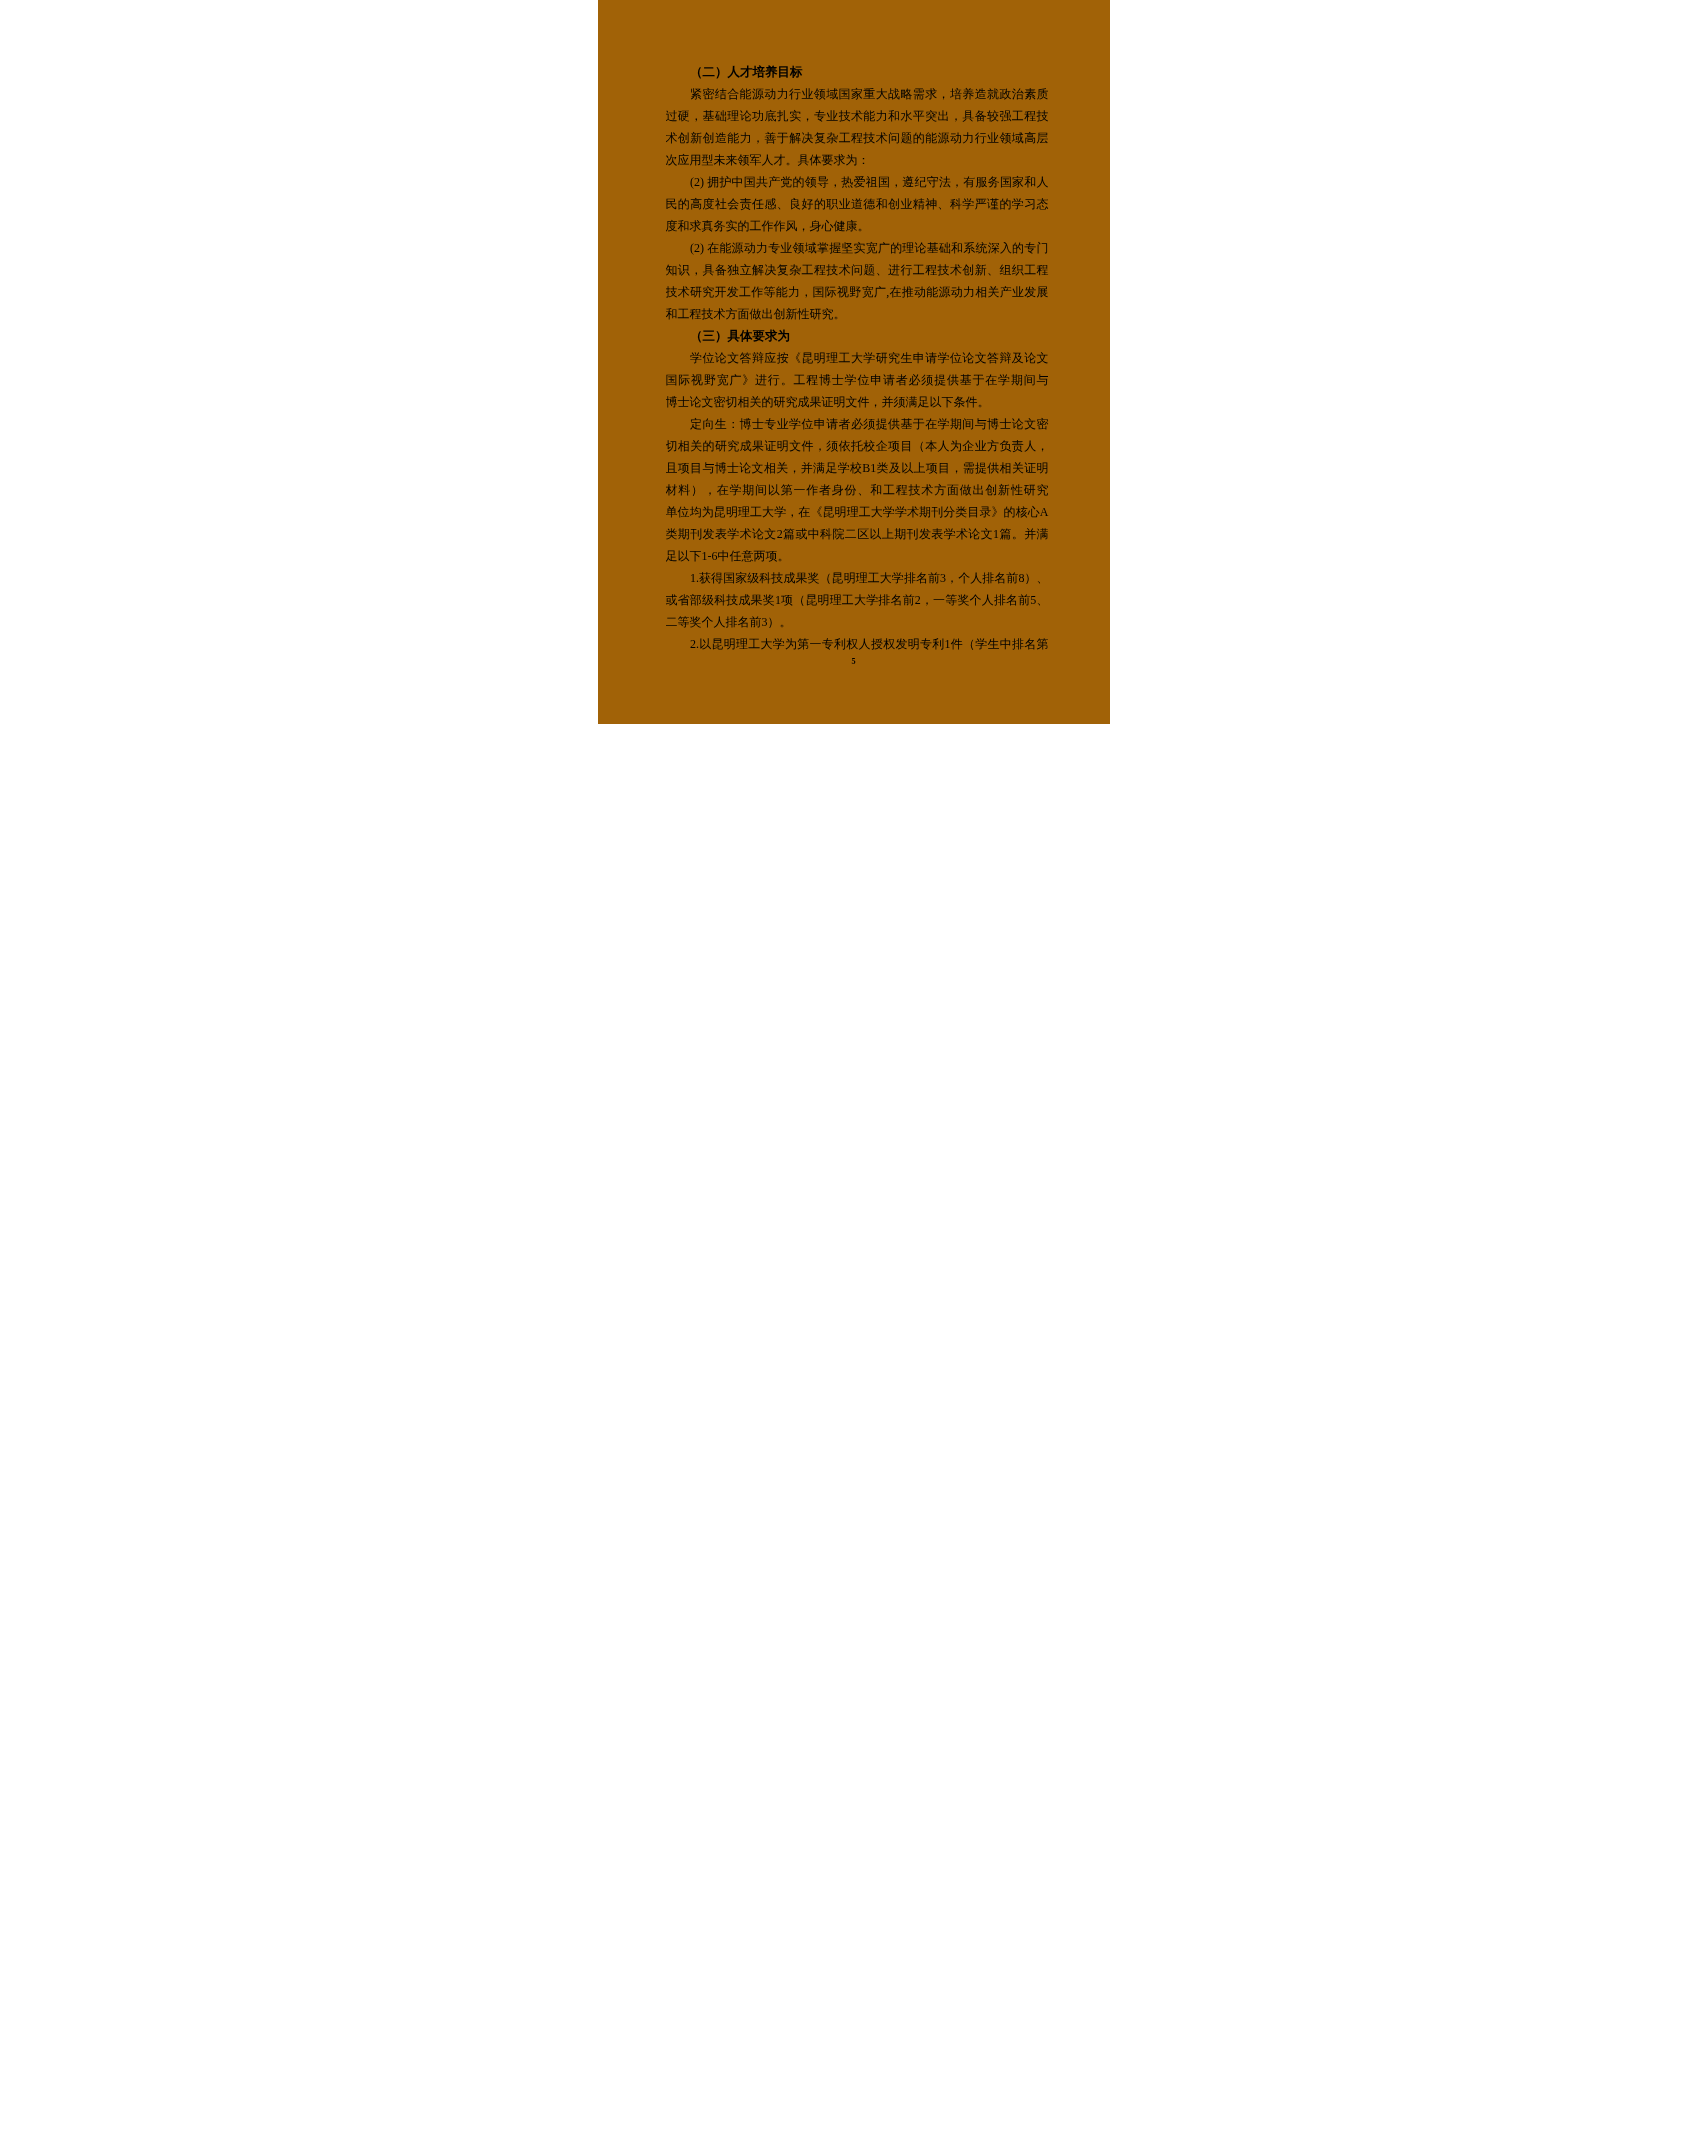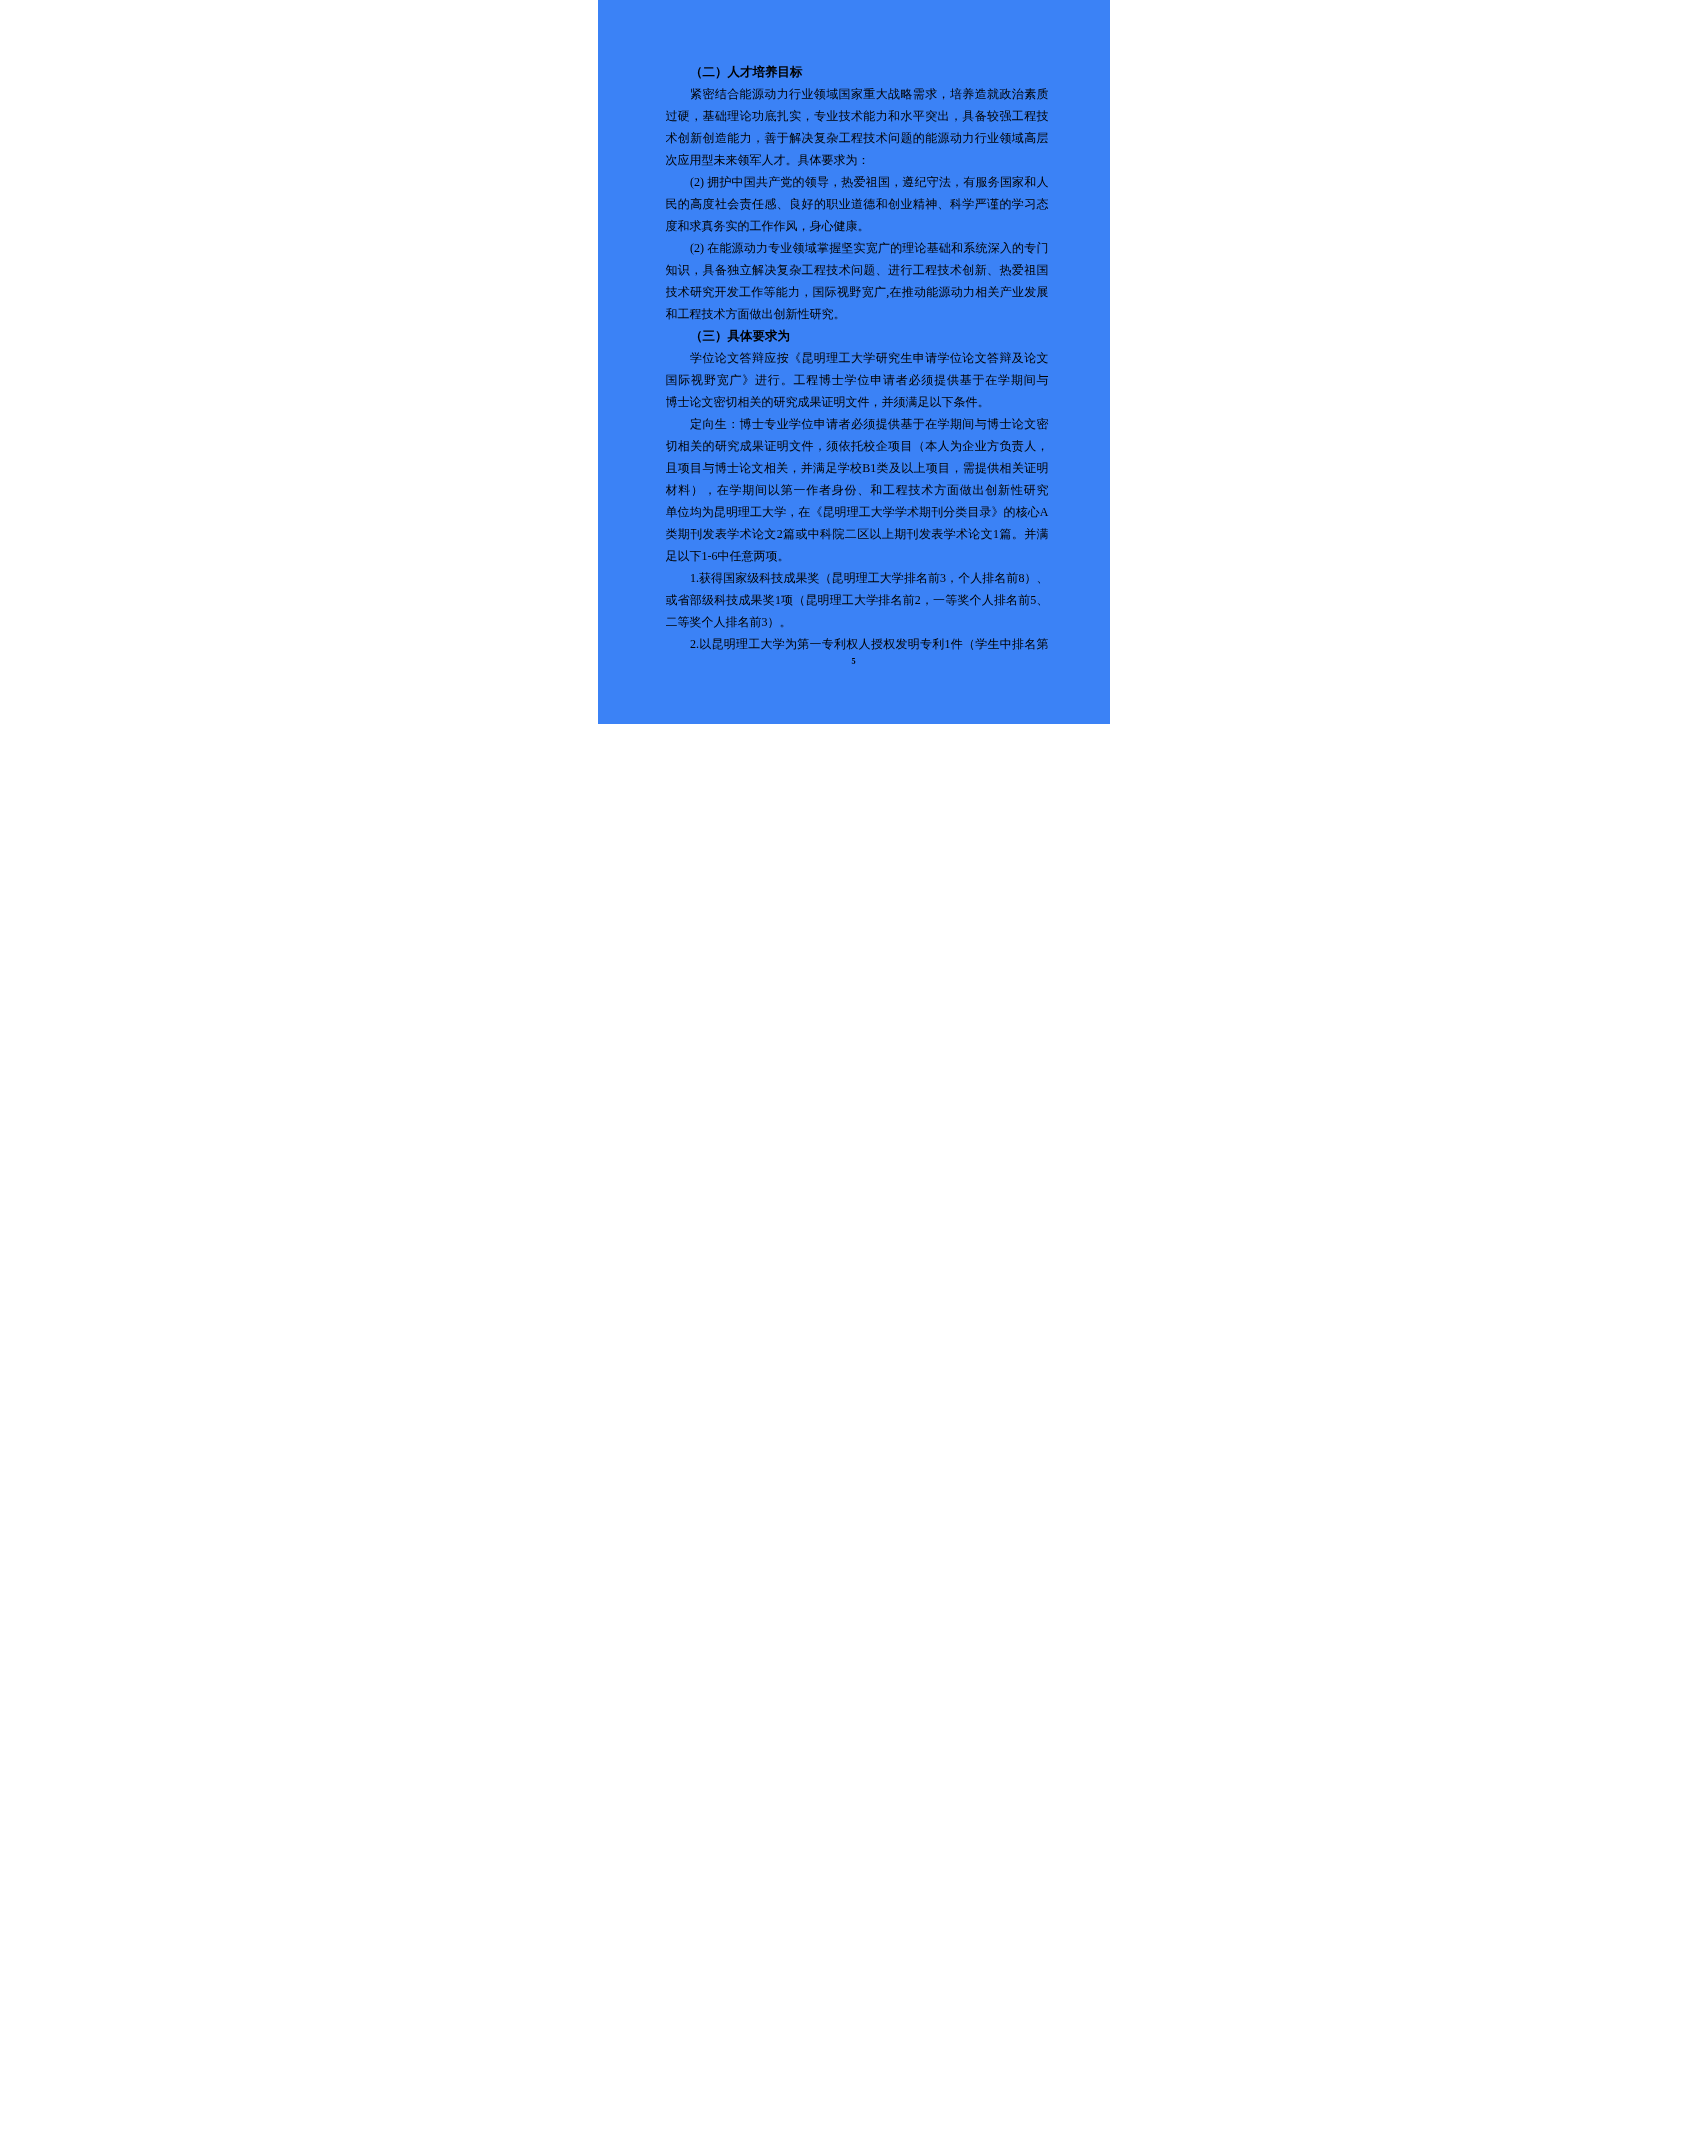--- a/index.html
+++ b/index.html
@@ -6,21 +6,21 @@
   html, body {
     margin: 0;
     padding: 0;
     background: #ffffff;
   }
   .page {
     position: relative;
     width: 512px;
     height: 724px;
     margin: 0 auto;
-    background: #3b82f6;
+    background: #a16207;
     color: #000000;
     overflow: hidden;
   }
   .content {
     position: absolute;
     left: 68px;
     top: 61px;
     width: 383px;
   }
   .line {
@@ -65,21 +65,21 @@
   <div class="content">
     <div class="line heading ind">（二）人才培养目标</div>
     <div class="line just ind">紧密结合能源动力行业领域国家重大战略需求，培养造就政治素质</div>
     <div class="line just">过硬，基础理论功底扎实，专业技术能力和水平突出，具备较强工程技</div>
     <div class="line just">术创新创造能力，善于解决复杂工程技术问题的能源动力行业领域高层</div>
     <div class="line">次应用型未来领军人才。具体要求为：</div>
     <div class="line just ind">(2) 拥护中国共产党的领导，热爱祖国，遵纪守法，有服务国家和人</div>
     <div class="line just">民的高度社会责任感、良好的职业道德和创业精神、科学严谨的学习态</div>
     <div class="line">度和求真务实的工作作风，身心健康。</div>
     <div class="line just ind">(2) 在能源动力专业领域掌握坚实宽广的理论基础和系统深入的专门</div>
-    <div class="line just">知识，具备独立解决复杂工程技术问题、进行工程技术创新、热爱祖国</div>
+    <div class="line just">知识，具备独立解决复杂工程技术问题、进行工程技术创新、组织工程</div>
     <div class="line just">技术研究开发工作等能力，国际视野宽广,在推动能源动力相关产业发展</div>
     <div class="line">和工程技术方面做出创新性研究。</div>
     <div class="line heading ind">（三）具体要求为</div>
     <div class="line just ind">学位论文答辩应按《昆明理工大学研究生申请学位论文答辩及论文</div>
     <div class="line just">国际视野宽广》进行。工程博士学位申请者必须提供基于在学期间与</div>
     <div class="line">博士论文密切相关的研究成果证明文件，并须满足以下条件。</div>
     <div class="line just ind">定向生：博士专业学位申请者必须提供基于在学期间与博士论文密</div>
     <div class="line just">切相关的研究成果证明文件，须依托校企项目（本人为企业方负责人，</div>
     <div class="line just">且项目与博士论文相关，并满足学校B1类及以上项目，需提供相关证明</div>
     <div class="line just">材料），在学期间以第一作者身份、和工程技术方面做出创新性研究</div>

